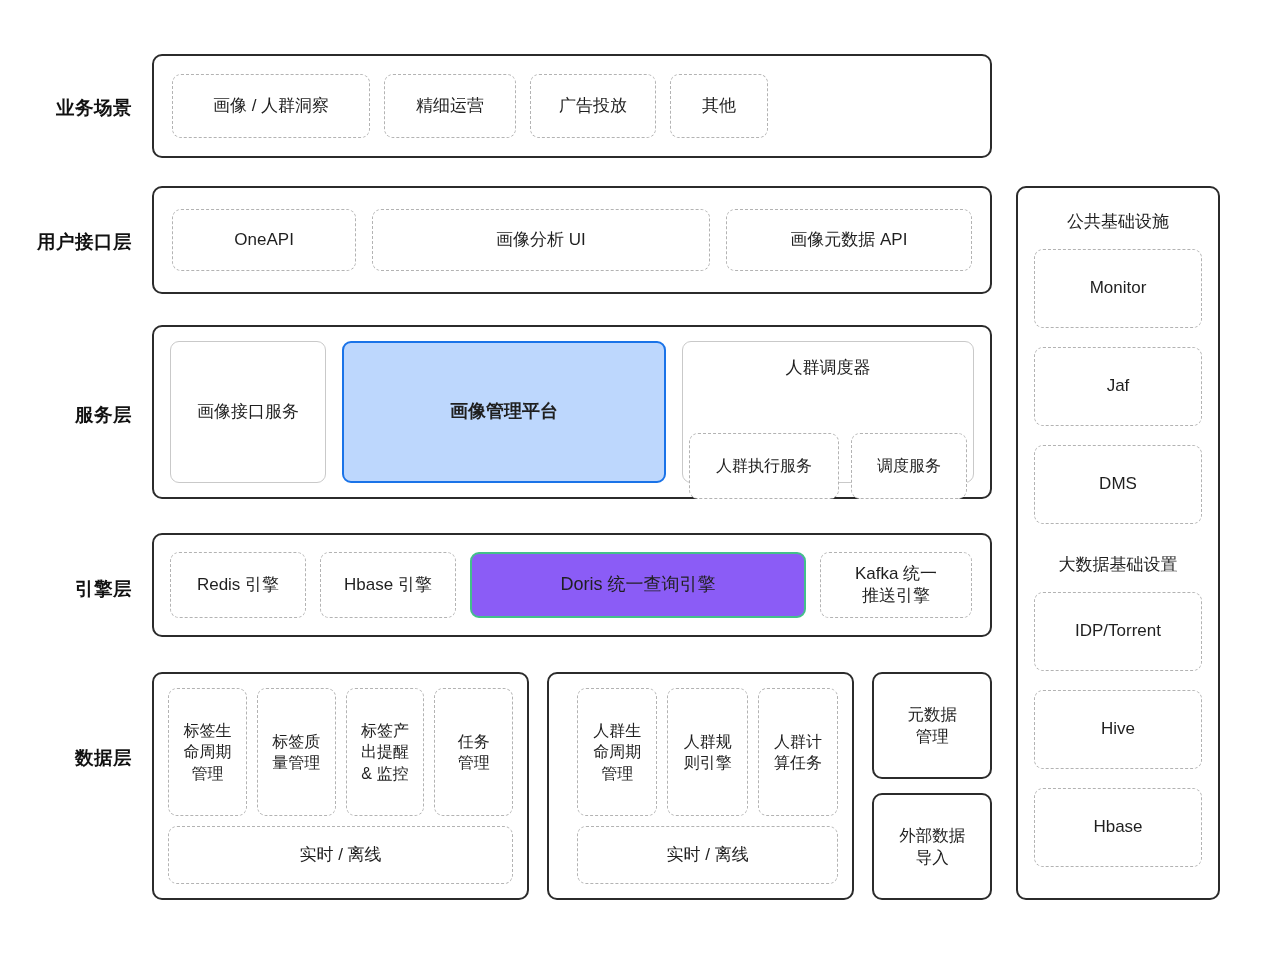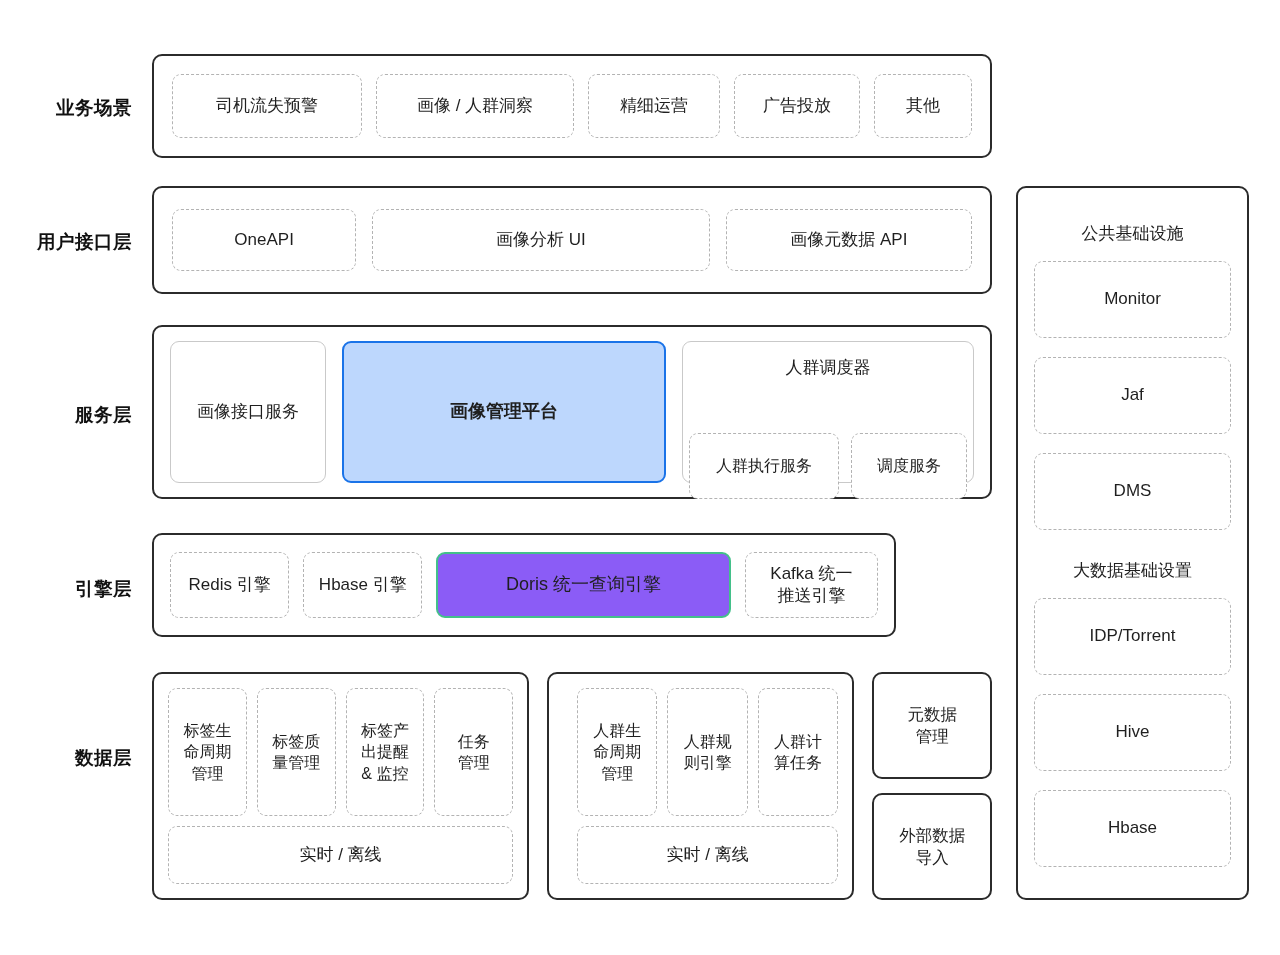--- a/index.html
+++ b/index.html
@@ -122,21 +122,21 @@
     justify-content: flex-start;
     padding-top: 14px;
     box-sizing: border-box;
     gap: 42px;
   }
   .svc-sched-title { font-size: 17px; margin-bottom: 12px; }
   .svc-sched-row { display: flex; gap: 12px; }
   .svc-sched-row .cell { height: 66px; font-size: 16px; }
 
   
-  #row-engine { top: 533px; width: 744px; height: 104px; }
+  #row-engine { top: 533px; width: 840px; height: 104px; }
   #row-engine .inner {
     display: flex;
     align-items: center;
     gap: 14px;
     padding: 0 16px;
     height: 100%;
     box-sizing: border-box;
   }
   #row-engine .cell { height: 66px; }
   .eng-doris {
@@ -155,26 +155,26 @@
   .data-group .top-row .cell { font-size: 16px; }
   .data-group .bottom-row .cell { height: 58px; font-size: 17px; }
   .data-side { display: flex; flex-direction: column; gap: 14px; width: 120px; }
   .data-side .cell { flex: 1; font-size: 16.5px; }
 
   
   #infra-panel {
     position: absolute;
     left: 1016px;
     top: 186px;
-    width: 233px;
+    width: 204px;
     height: 714px;
     display: flex;
     flex-direction: column;
     align-items: center;
-    padding: 32px 16px 16px;
+    padding: 20px 16px 16px;
     box-sizing: border-box;
     gap: 4px;
   }
   .infra-title {
     font-size: 17px;
     color: #1f1f1f;
     margin: 2px 0 12px;
     text-align: center;
   }
   .infra-item {
@@ -190,21 +190,20 @@
 <div class="canvas">
 
   <div class="layer-label" style="top:95px;">业务场景</div>
   <div class="layer-label" style="top:229px;">用户接口层</div>
   <div class="layer-label" style="top:402px;">服务层</div>
   <div class="layer-label" style="top:576px;">引擎层</div>
   <div class="layer-label" style="top:745px;">数据层</div>
 
   <div class="row solid-dark" id="row-business">
     <div class="inner">
-      <div class="cell dashed-gray" style="width:190px;">司机流失预警</div>
       <div class="cell dashed-gray" style="width:198px;">画像 / 人群洞察</div>
       <div class="cell dashed-gray" style="width:132px;">精细运营</div>
       <div class="cell dashed-gray" style="width:126px;">广告投放</div>
       <div class="cell dashed-gray" style="width:98px;">其他</div>
     </div>
   </div>
 
   <div class="row solid-dark" id="row-ui">
     <div class="inner">
       <div class="cell dashed-gray" style="width:190px;">OneAPI</div>

